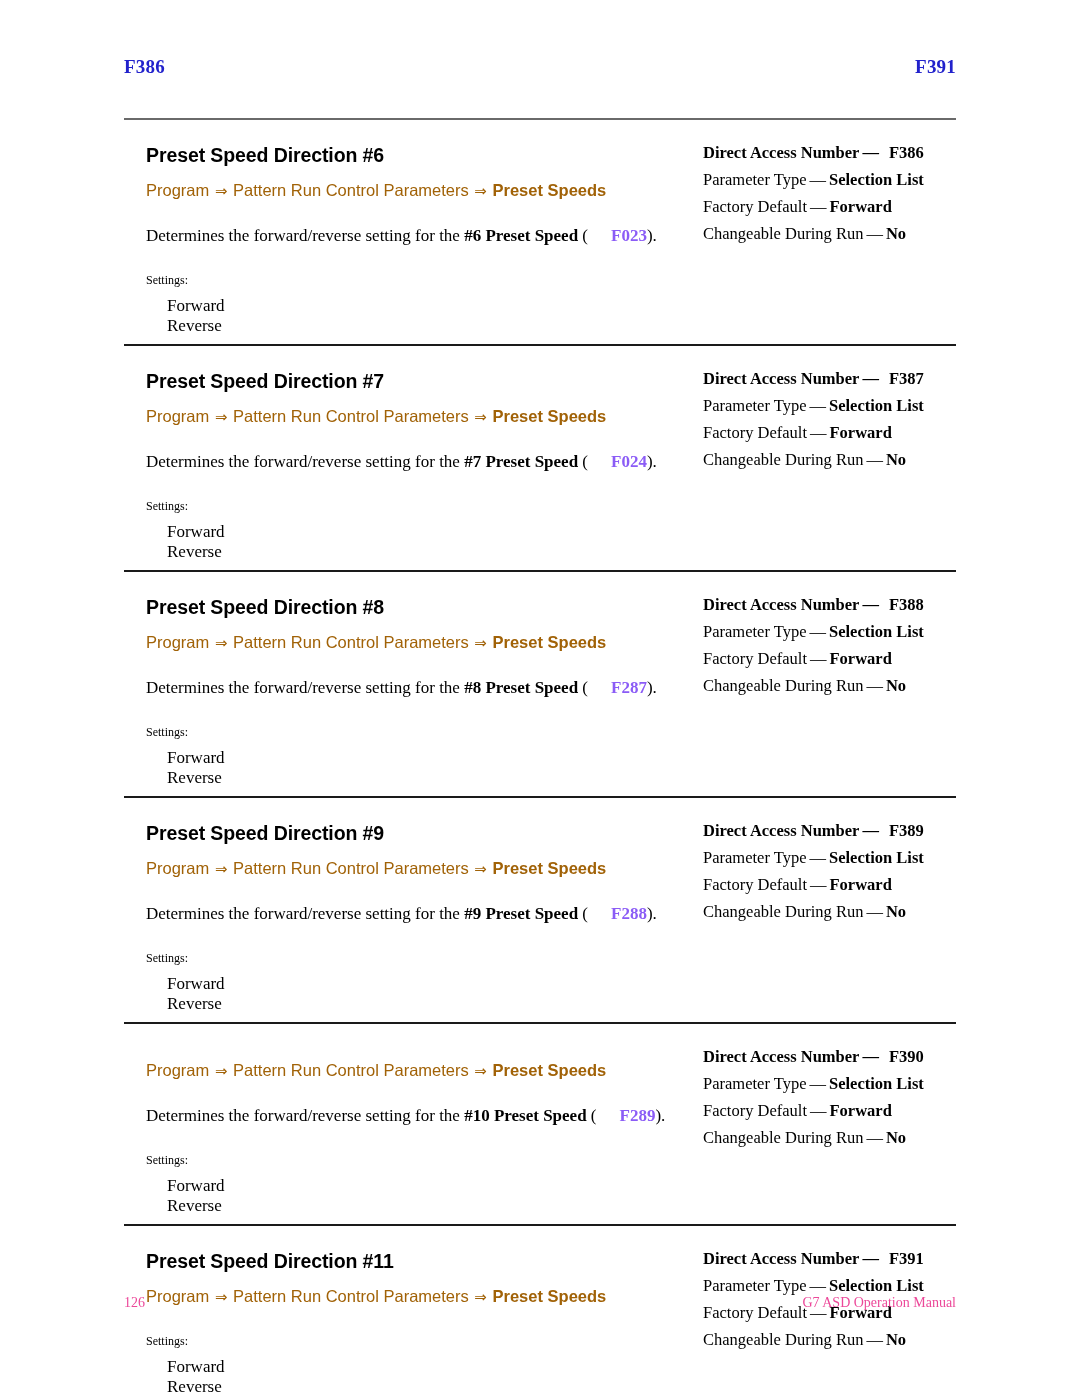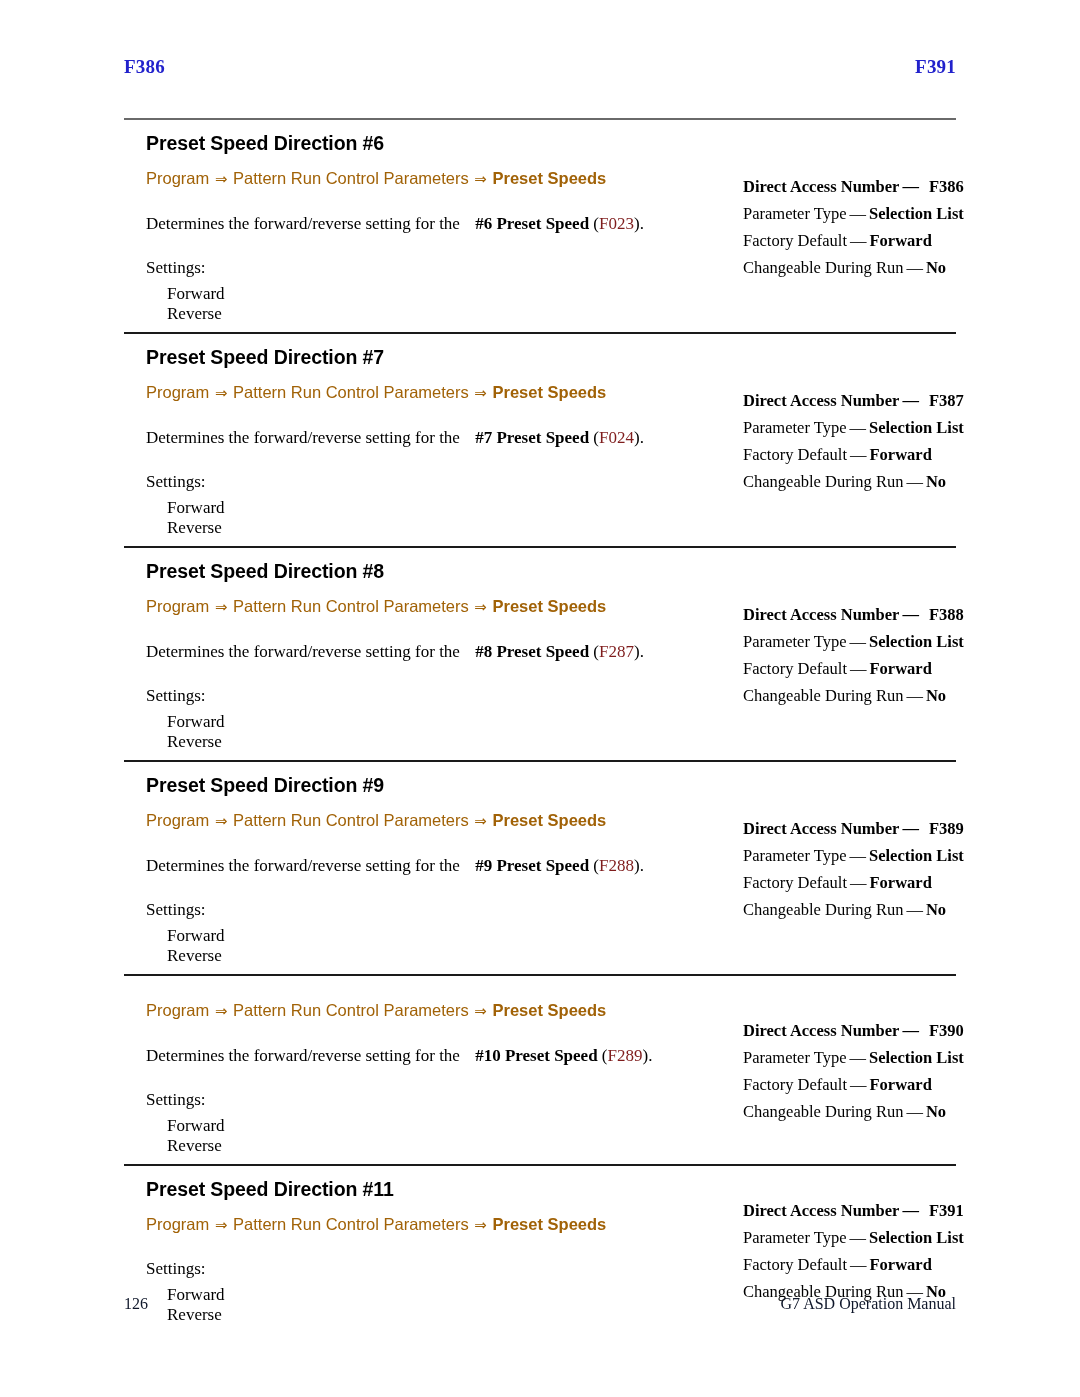--- a/index.html
+++ b/index.html
@@ -47,25 +47,24 @@
     position: absolute;
     top: 118px;
     left: 124px;
     width: 832px;
   }
 
   
   .param-section {
     position: relative;
     border-top: 2px solid #6a6a6a;
-    padding-top: 11px;
+    padding-top: 23px;
     padding-bottom: 8px;
     display: flex;
-    align-items: center;
-    gap: 40px;
+    align-items: flex-start;
   }
   .param-section.rule-dark {
     border-top: 2px solid #1a1a1a;
   }
 
   .col-left {
     width: 545px;
     flex: 0 0 545px;
     padding-left: 22px;
     box-sizing: border-box;
@@ -105,29 +104,29 @@
   }
   .description {
     font-family: "Liberation Serif", serif;
     font-size: 17px;
     line-height: 22px;
     margin-top: 23px;
     color: #000;
   }
   .description .strong {
     font-weight: bold;
-    margin-left: 11px;
   }
   .description .code {
-    font-weight: normal;
-    color: #7f1d1d;
+    font-weight: bold;
+    color: #8b5cf6;
+    margin-left: 23px;
   }
   .settings-label {
     font-family: "Liberation Serif", serif;
-    font-size: 17px;
+    font-size: 12px;
     line-height: 22px;
     margin-top: 22px;
   }
   .settings-list {
     margin: 5px 0 0 0;
     padding: 0 0 0 21px;
     list-style: none;
   }
   .settings-list li {
     font-family: "Liberation Serif", serif;
@@ -153,22 +152,22 @@
   
   .page-footer {
     position: absolute;
     left: 124px;
     top: 1295px;
     width: 832px;
     display: flex;
     justify-content: space-between;
     align-items: baseline;
     font-family: "Liberation Serif", serif;
-    font-size: 16px;
-    color: #0f172a;
+    font-size: 14px;
+    color: #ec4899;
   }
 </style>
 </head>
 <body>
 
 <div class="page">
 
   <div class="running-header">
     <span class="folio">F386</span>
     <span class="folio">F391</span>

